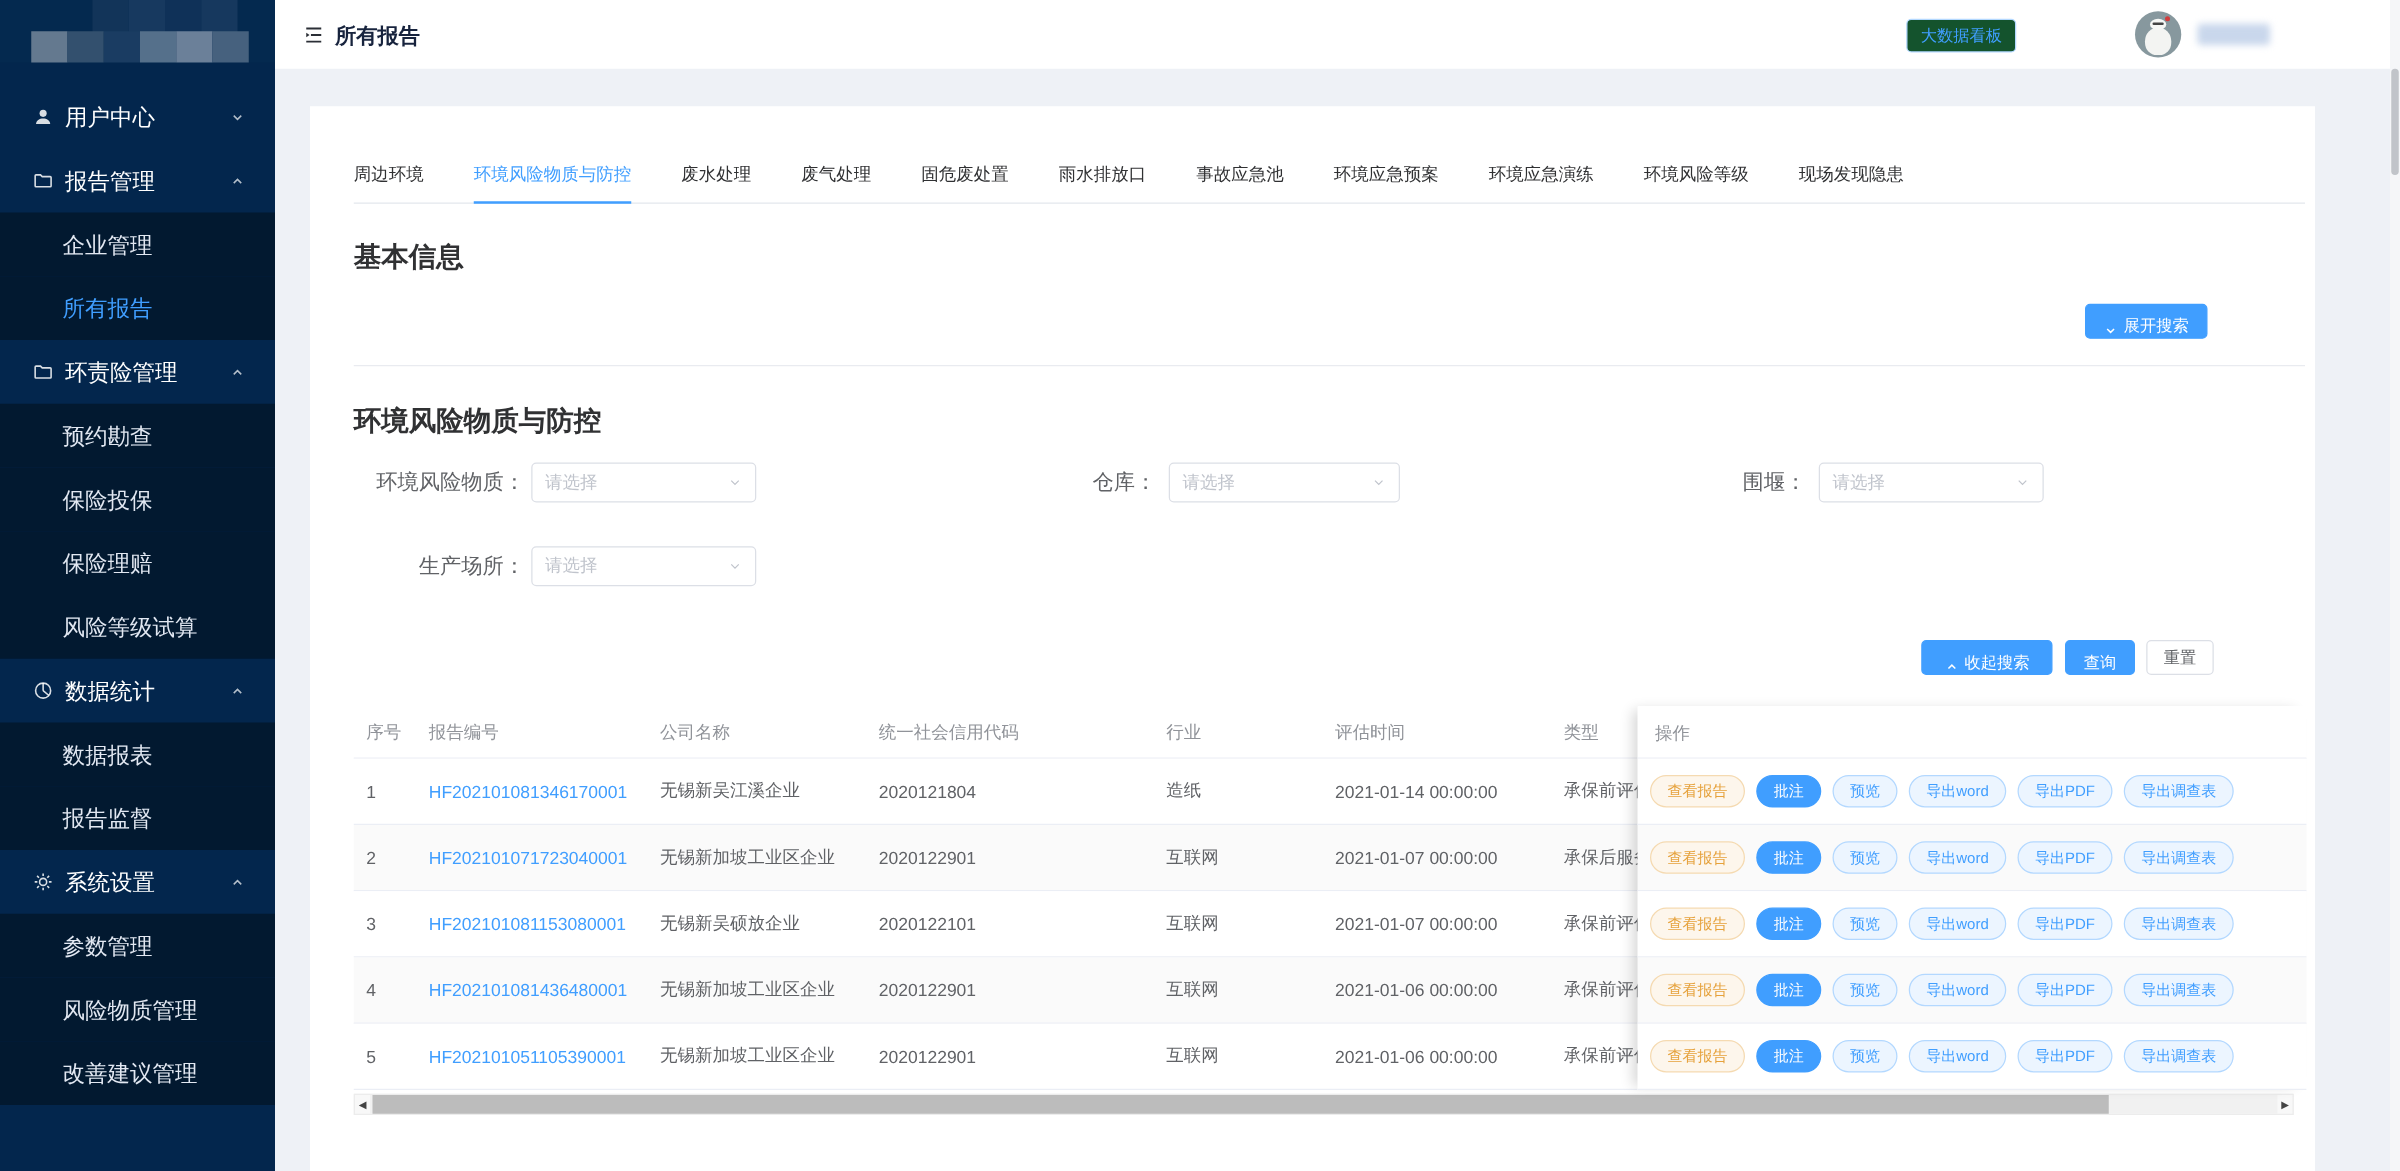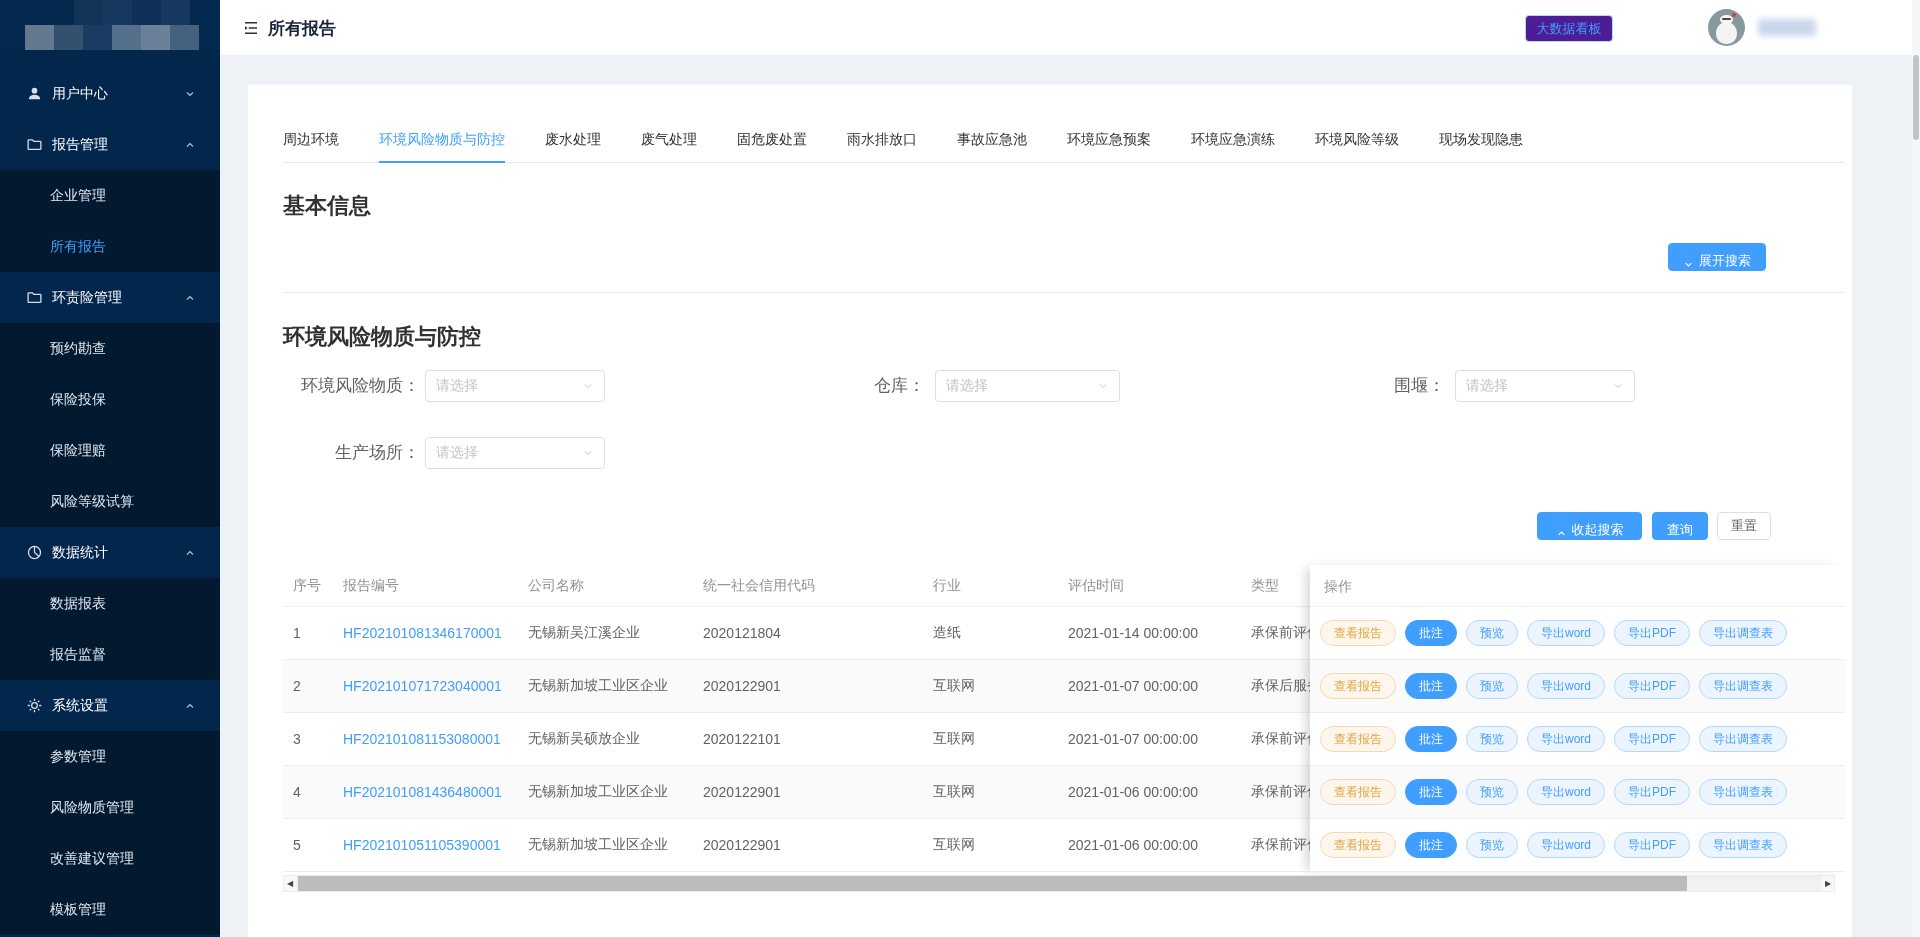--- a/index.html
+++ b/index.html
@@ -4,36 +4,36 @@
 <style>
   * { margin:0; padding:0; box-sizing:border-box; }
   body { font-family:"Liberation Sans","DejaVu Sans",sans-serif; }
   .stage { position:relative; width:1920px; height:937px; background:#eef1f6; overflow:hidden; }
 
   
   .sidebar { position:absolute; left:0; top:0; width:220px; height:937px; background:#03264d; z-index:5; }
   .logo { position:relative; height:50px; background:#04294f; overflow:hidden; }
   .mz { position:absolute; width:29px; height:26px; }
   .nav { position:absolute; top:68px; left:0; right:0; }
-  .nav-item { height:51px; display:flex; align-items:center; font-size:14px; color:#ffffff; cursor:pointer; }
+  .nav-item { height:51px; display:flex; align-items:center; font-size:18px; color:#ffffff; cursor:pointer; }
   .nav-item.parent { padding-left:26px; }
   .nav-item .ico { width:17px; height:17px; margin-right:9px; color:rgba(255,255,255,.85); flex:none; }
   .nav-item .ico svg { width:100%; height:100%; display:block; }
   .nav-item .lbl { flex:1; }
   .nav-item .chev { width:12px; height:12px; margin-right:24px; color:rgba(255,255,255,.7); flex:none; }
   .nav-item .chev svg { width:100%; height:100%; display:block; }
   .chev.up svg { transform:rotate(180deg); }
   .nav-item.sub { padding-left:50px; background:#021930; color:#e2e8f2; }
   .nav-item.sub.active { color:#409eff; }
 
   
   .topbar { position:absolute; left:220px; top:0; right:8px; height:55px; background:#ffffff; z-index:4; }
   .fold { position:absolute; left:22px; top:19px; width:18px; height:18px; cursor:pointer; }
   .page-title { position:absolute; left:48px; top:17px; font-size:17px; font-weight:700; color:#17233d; }
-  .dash-btn { position:absolute; left:1305px; top:15px; width:88px; height:27px; background:#4c1d95;
+  .dash-btn { position:absolute; left:1305px; top:15px; width:88px; height:27px; background:#14532d;
               border:1px solid #b3d8ff; color:#409eff; font-size:13px; border-radius:4px; cursor:pointer;
               font-family:inherit; }
   .avatar { position:absolute; left:1488px; top:9px; width:37px; height:37px; border-radius:50%;
             background:#87989e; overflow:hidden; cursor:pointer; }
   .bm-body { position:absolute; left:8px; top:13px; width:21px; height:22px; background:#f3f4f2; border-radius:50% 50% 45% 45%; }
   .bm-head { position:absolute; left:12px; top:6px; width:13px; height:9px; background:#f6f7f5; border-radius:50%; }
   .bm-eyes { position:absolute; left:14px; top:9px; width:9px; height:1.5px; background:#444; border-radius:2px; }
   .bm-dot { position:absolute; left:24px; top:4px; width:4px; height:4px; background:#d23c3c; border-radius:50%; }
   .uname { position:absolute; left:1538px; top:19px; width:58px; height:17px; border-radius:3px;
            background:#c9d7ec; filter:blur(3px); }
@@ -229,23 +229,20 @@
       </div>
 
       <div class="nav-item sub">
         <span class="lbl">参数管理</span>
       </div>
       <div class="nav-item sub">
         <span class="lbl">风险物质管理</span>
       </div>
       <div class="nav-item sub">
         <span class="lbl">改善建议管理</span>
-      </div>
-      <div class="nav-item sub">
-        <span class="lbl">模板管理</span>
       </div>
 
     </nav>
   </aside>
 
   <header class="topbar">
     <span class="fold">
       <svg viewBox="0 0 24 24" width="18" height="18" fill="none" stroke="#2b2f36" stroke-width="2">
         <path d="M4 5h16M9 12h11M4 19h16"></path>
           <path d="M4 9.5L7.5 12 4 14.5z" fill="#2b2f36" stroke="none"></path>

